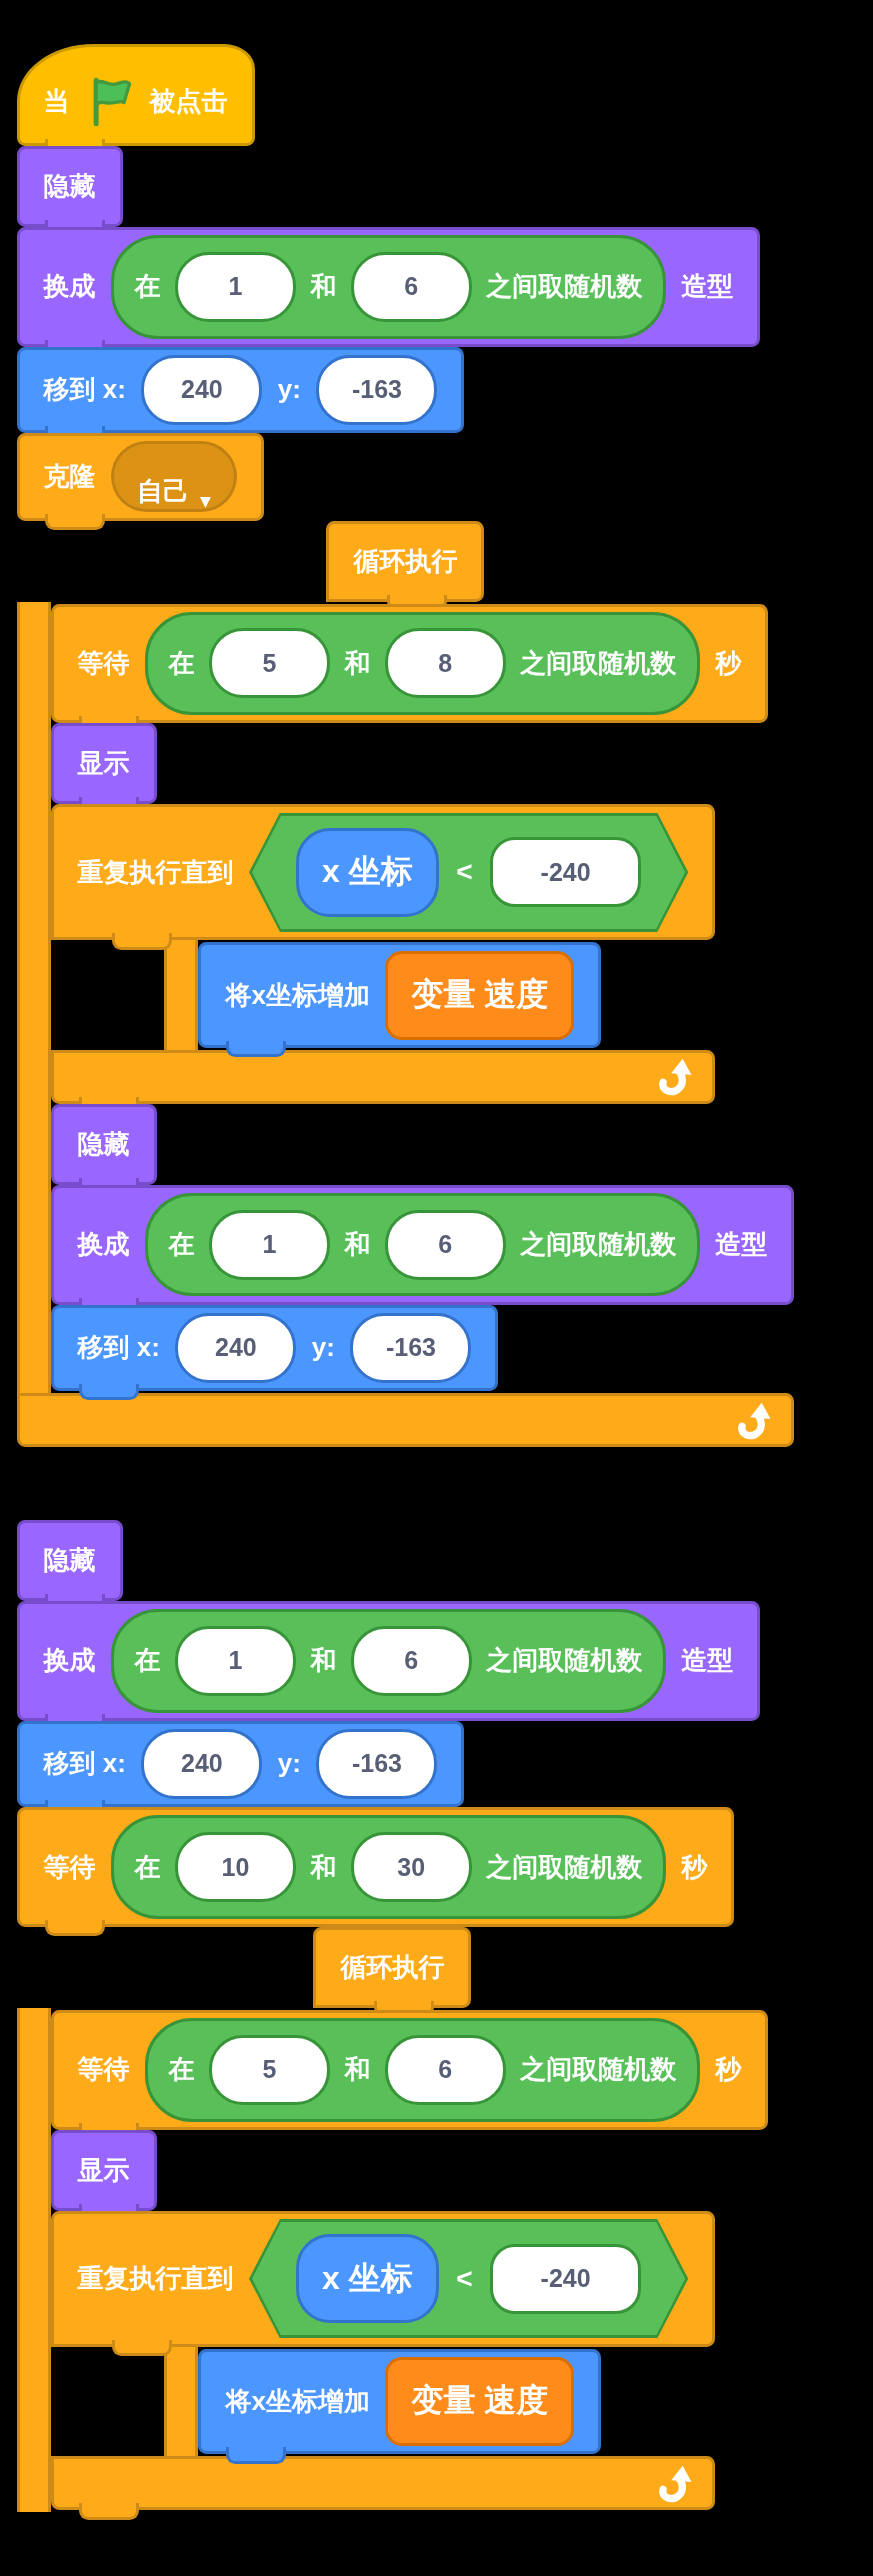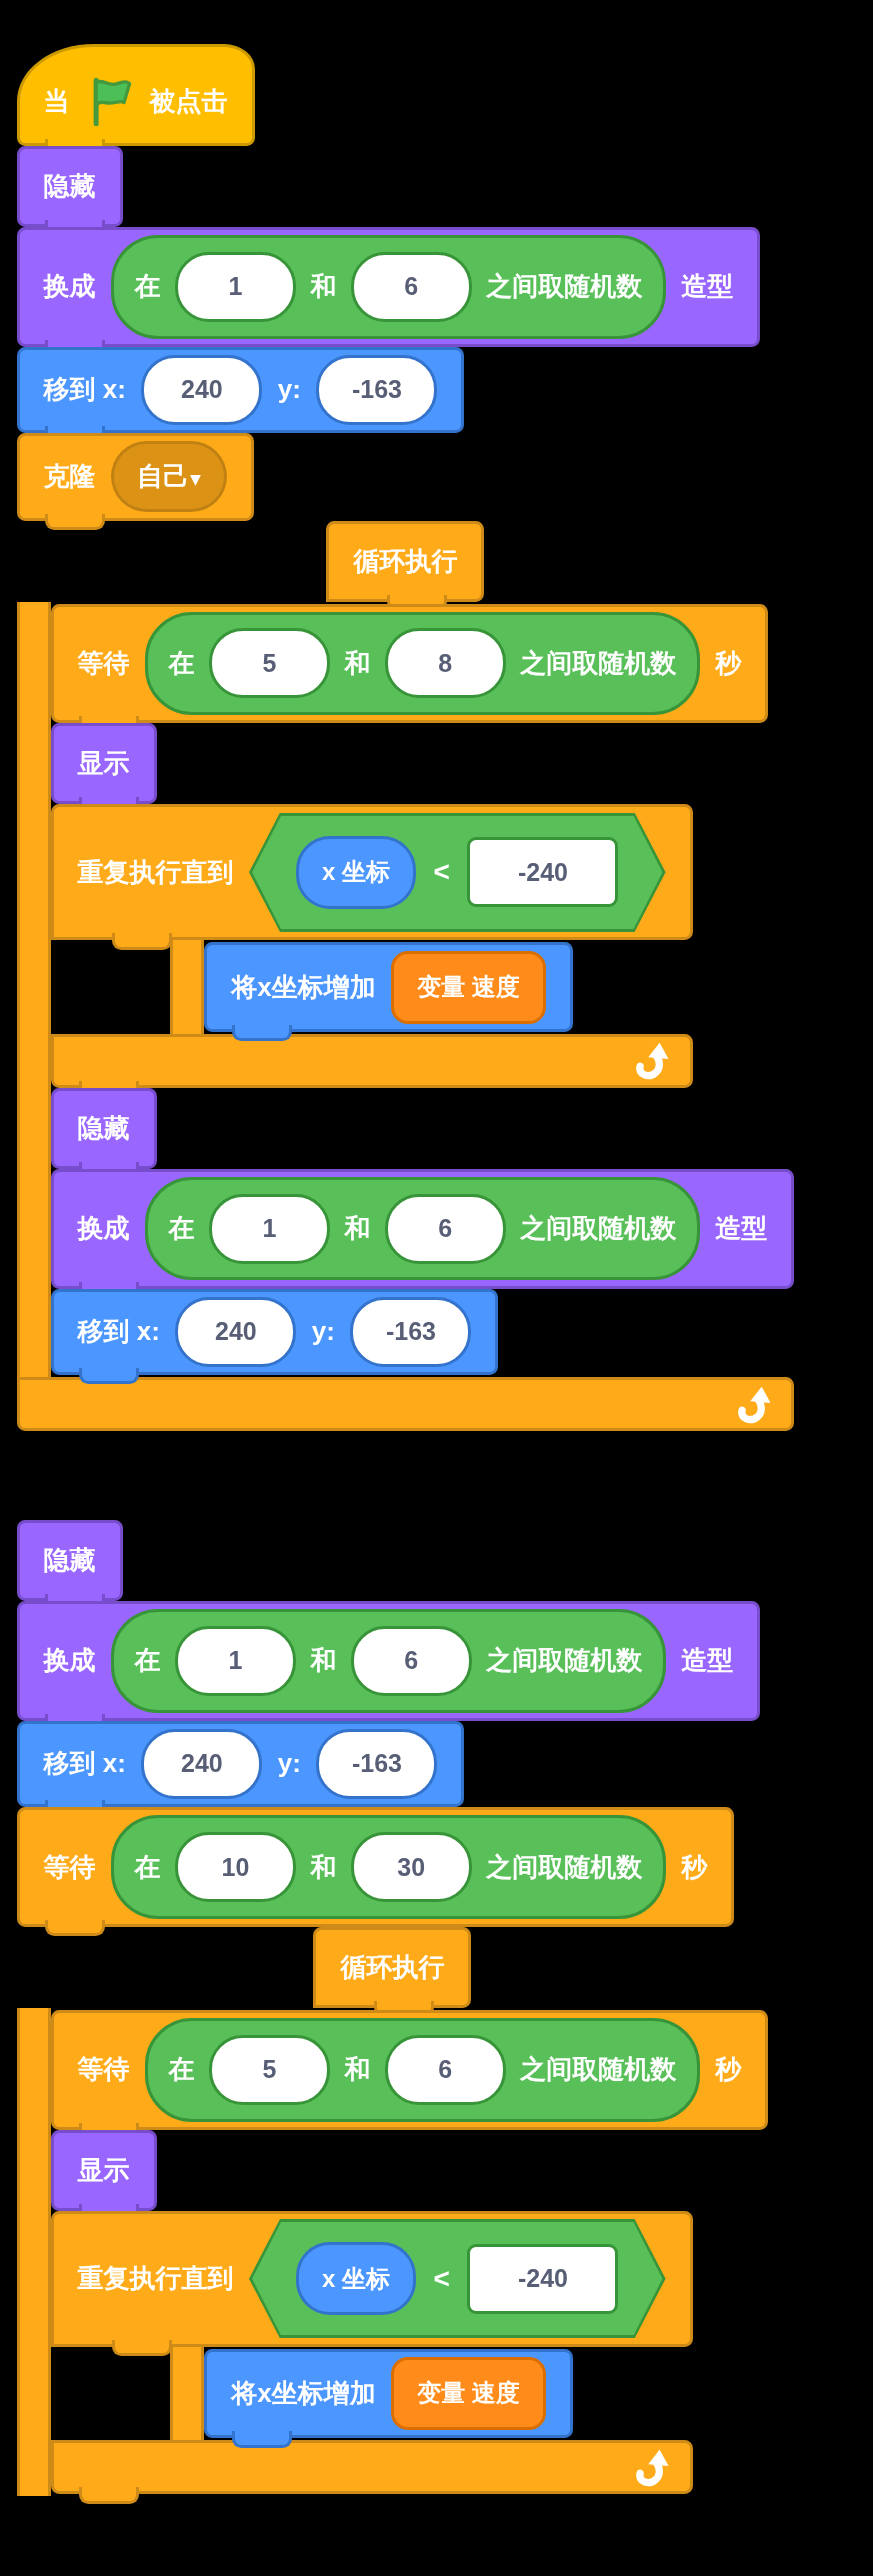--- a/index.html
+++ b/index.html
@@ -44,28 +44,28 @@
   .hexO{display:inline-flex;background:#389438;
         clip-path:polygon(31px 0,calc(100% - 31px) 0,100% 50%,calc(100% - 31px) 100%,31px 100%,0 50%);
         padding:3.1px 3.1px}
   .hexI{display:inline-flex;align-items:center;gap:17.5px;background:#59C059;
         clip-path:polygon(29px 0,calc(100% - 29px) 0,100% 50%,calc(100% - 29px) 100%,29px 100%,0 50%);
         min-height:101px;padding:6.2px 44px}
   .cmp{font-size:28px;font-weight:700}
 
   
   .reporter{display:inline-flex;align-items:center;justify-content:center;
-            height:67px;padding:0 23px;border:3.1px solid;border-radius:34px;
-            font-size:24px;font-weight:600;color:#fff;white-space:nowrap}
+            height:67px;padding:8px 23px;border:3.1px solid;border-radius:34px;
+            font-size:32px;font-weight:600;color:#fff;white-space:nowrap}
   .rep-motion{background:#4C97FF;border-color:#3373CC}
   .rep-variables{background:#FF8C1A;border-color:#DB6E00;border-radius:17px}
-  .hexI .input-num{border-color:#389438;border-radius:9px;min-width:108px}
-
-  
-  .dd{display:inline-flex;align-items:center;gap:1px;white-space:nowrap}
+  .hexI .input-num{border-color:#389438;border-radius:25px;min-width:108px}
+
+  
+  .dd{display:inline-flex;align-items:flex-end;gap:11px;white-space:nowrap}
   .dd-oval{background:rgba(0,0,0,0.14);border:3.1px solid rgba(0,0,0,0.12);
            border-radius:36px;height:65px;padding:0 23px}
   .caret{font-size:21.6px;line-height:1;transform:translateY(2.1px)}
 
   
   .cblock{position:relative;display:flex;flex-direction:column;align-items:center;width:max-content}
   .ctop{border-radius:8.2px 8.2px 8.2px 0}
   .cbody{display:flex;align-items:stretch}
   .rail{width:34px;background:var(--bg);border-left:3.1px solid var(--bd);
         border-right:3.1px solid var(--bd);box-sizing:border-box;flex:none}

